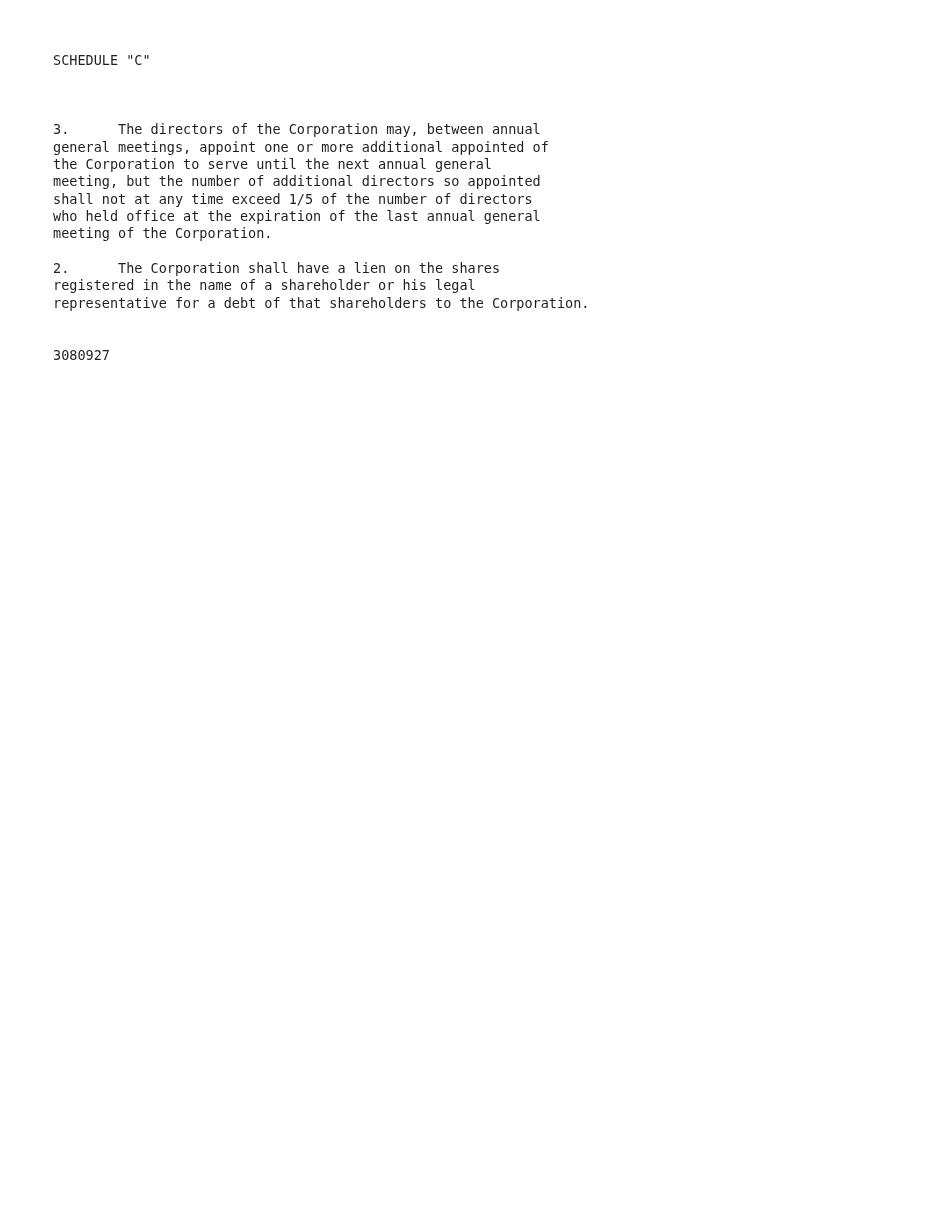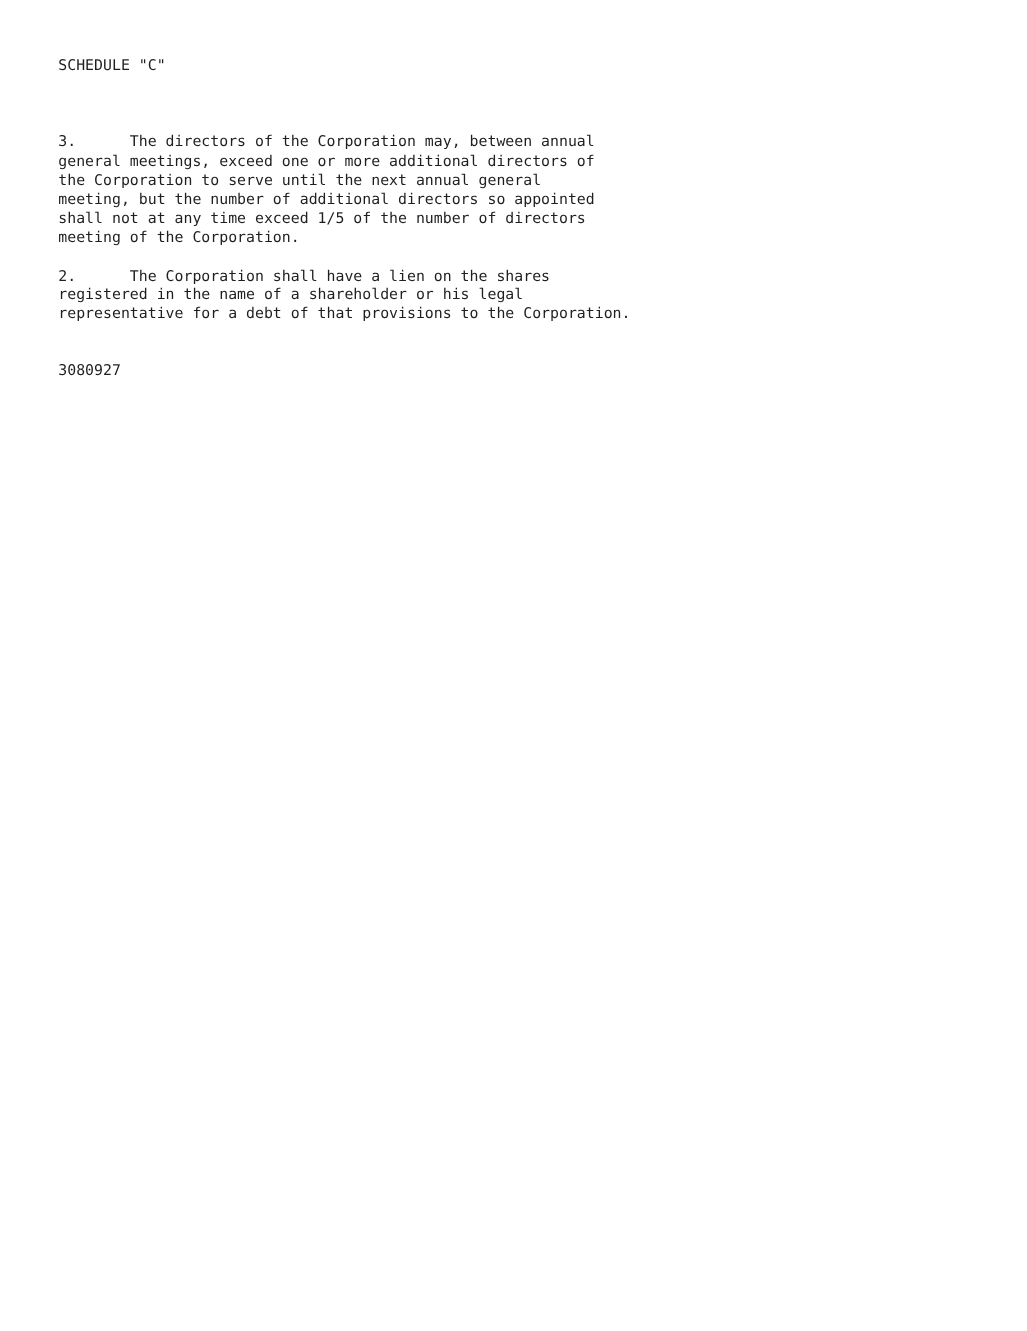--- a/index.html
+++ b/index.html
@@ -35,33 +35,34 @@
 
 <main class="doc" style="color: rgb(31, 31, 31);">
 
   <div class="line">SCHEDULE "C"</div>
   <div class="line blank"></div>
   <div class="line blank"></div>
   <div class="line blank"></div>
 
   <section>
     <div class="line">3.      The directors of the Corporation may, between annual</div>
-    <div class="line">general meetings, exceed one or more additional directors of</div>
+    <div class="line">general meetings, appoint one or more additional appointed of</div>
     <div class="line">the Corporation to serve until the next annual general</div>
     <div class="line">meeting, but the number of additional directors so appointed</div>
     <div class="line">shall not at any time exceed 1/5 of the number of directors</div>
+    <div class="line">who held office at the expiration of the last annual general</div>
     <div class="line">meeting of the Corporation.</div>
   </section>
 
   <div class="line blank"></div>
 
   <section>
     <div class="line">2.      The Corporation shall have a lien on the shares</div>
     <div class="line">registered in the name of a shareholder or his legal</div>
-    <div class="line">representative for a debt of that provisions to the Corporation.</div>
+    <div class="line">representative for a debt of that shareholders to the Corporation.</div>
   </section>
 
   <div class="line blank"></div>
 
 
   <div class="line blank"></div>
 
   <div class="line">3080927</div>
 
 </main>

